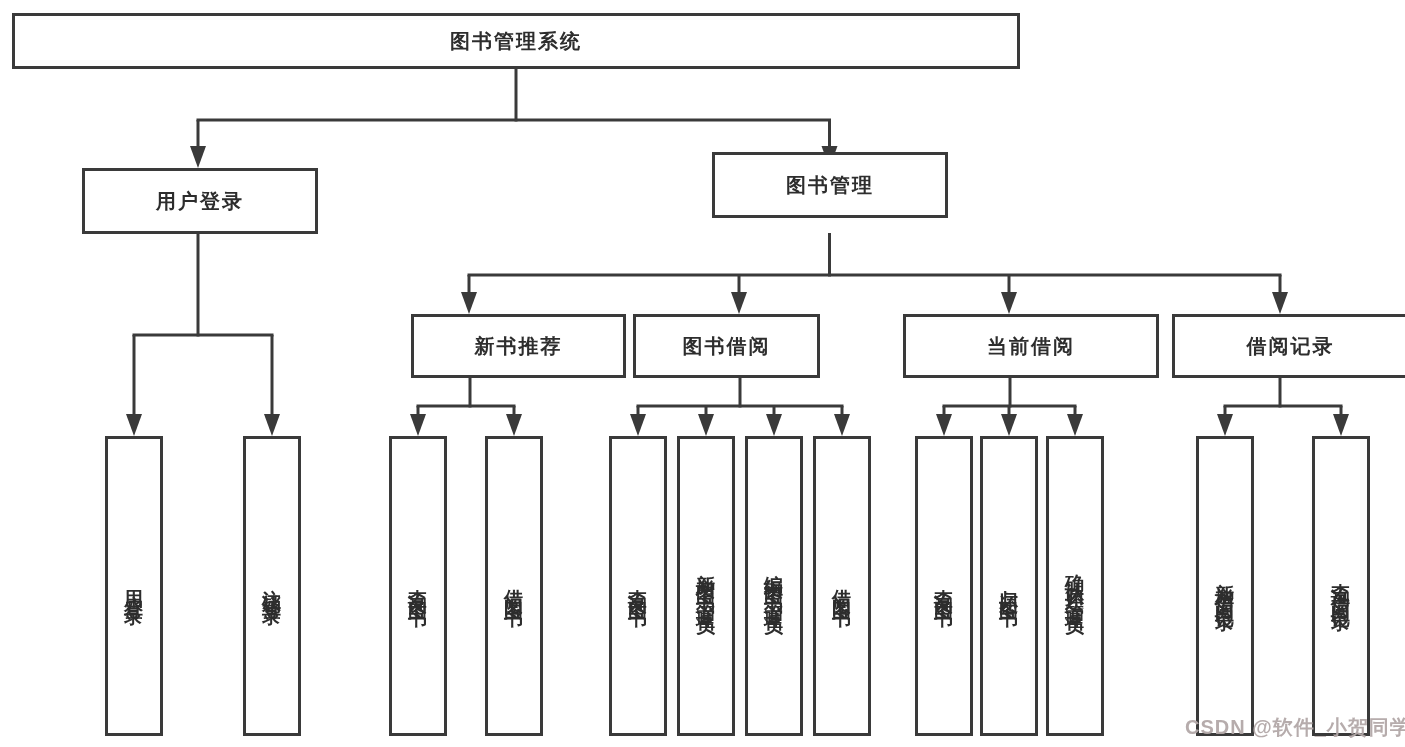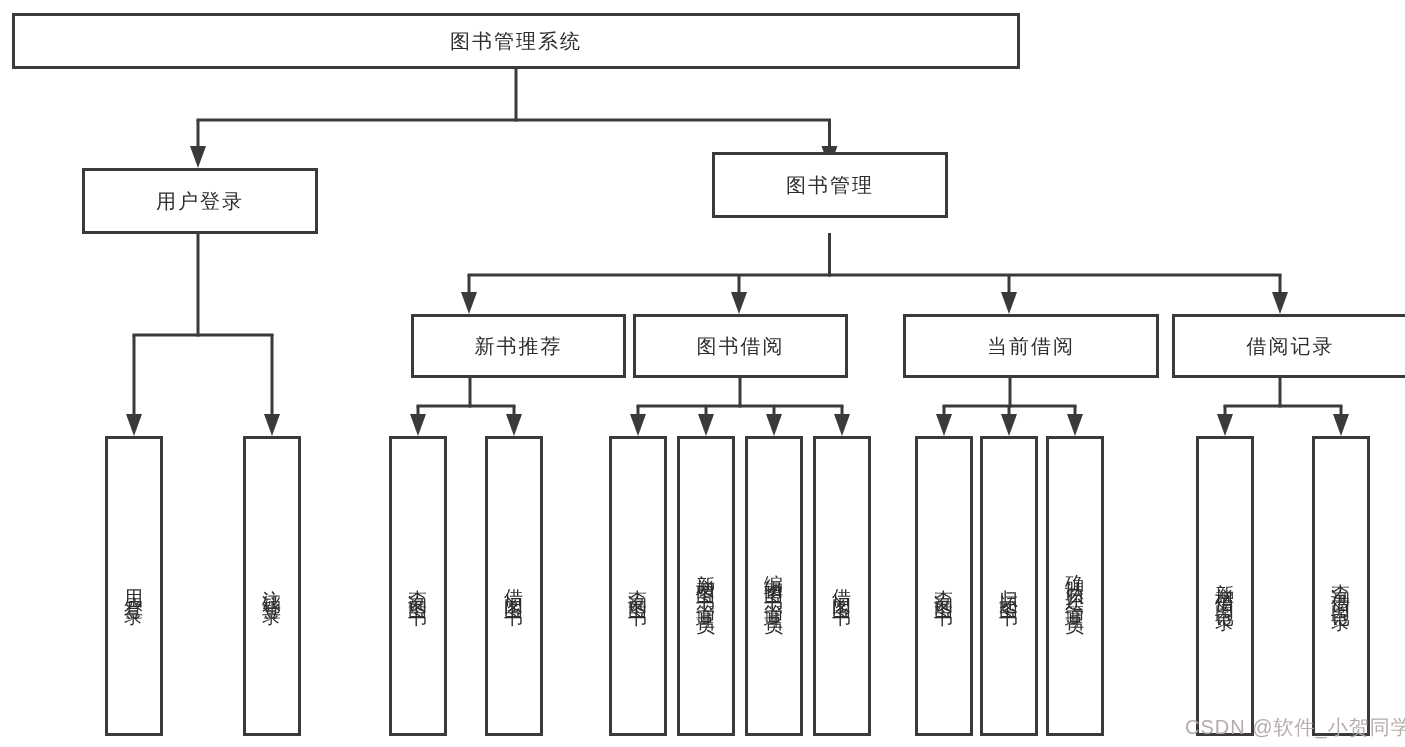--- a/index.html
+++ b/index.html
@@ -2,20 +2,21 @@
 <html><head>
 <meta charset="utf-8">
 <style>
   html,body{margin:0;padding:0;background:#ffffff;}
   #stage{
     position:relative;
     width:1405px;height:747px;
     background:#ffffff;
     font-family:"Liberation Sans","DejaVu Sans",sans-serif;
     overflow:hidden;
+    font-weight:bold;
   }
   #wires{position:absolute;left:0;top:0;width:1405px;height:747px;}
   .hbox,.vbox{
     position:absolute;
     box-sizing:border-box;
     border:3px solid #3a3a3a;
     background:#ffffff;
     display:flex;align-items:center;justify-content:center;
     color:#2d2d2d;
   }
@@ -31,21 +32,21 @@
     font-size:19px;
     letter-spacing:6px;
     line-height:1;
     color:#2d2d2d;
   }
   
   #root-box{left:12px;top:13px;width:1008px;height:56px;}
   #user-login-box{left:82px;top:168px;width:236px;height:66px;}
   #book-mgmt-box{left:712px;top:152px;width:236px;height:66px;}
   #new-book-box{left:363px;top:314px;width:215px;height:64px;margin-left:48px;}
-  #book-borrow-box{left:633px;top:314px;width:215px;height:64px;}
+  #book-borrow-box{left:633px;top:314px;width:187px;height:64px;}
   #current-borrow-box{left:903px;top:314px;width:256px;height:64px;}
   #borrow-record-box{left:1172px;top:314px;width:237px;height:64px;}
   
   #v-user-login{left:105px;}
   #v-logout{left:243px;}
   #v-nb-query{left:389px;}
   #v-nb-borrow{left:485px;}
   #v-bb-query{left:609px;}
   #v-bb-add{left:677px;}
   #v-bb-edit{left:745px;}

